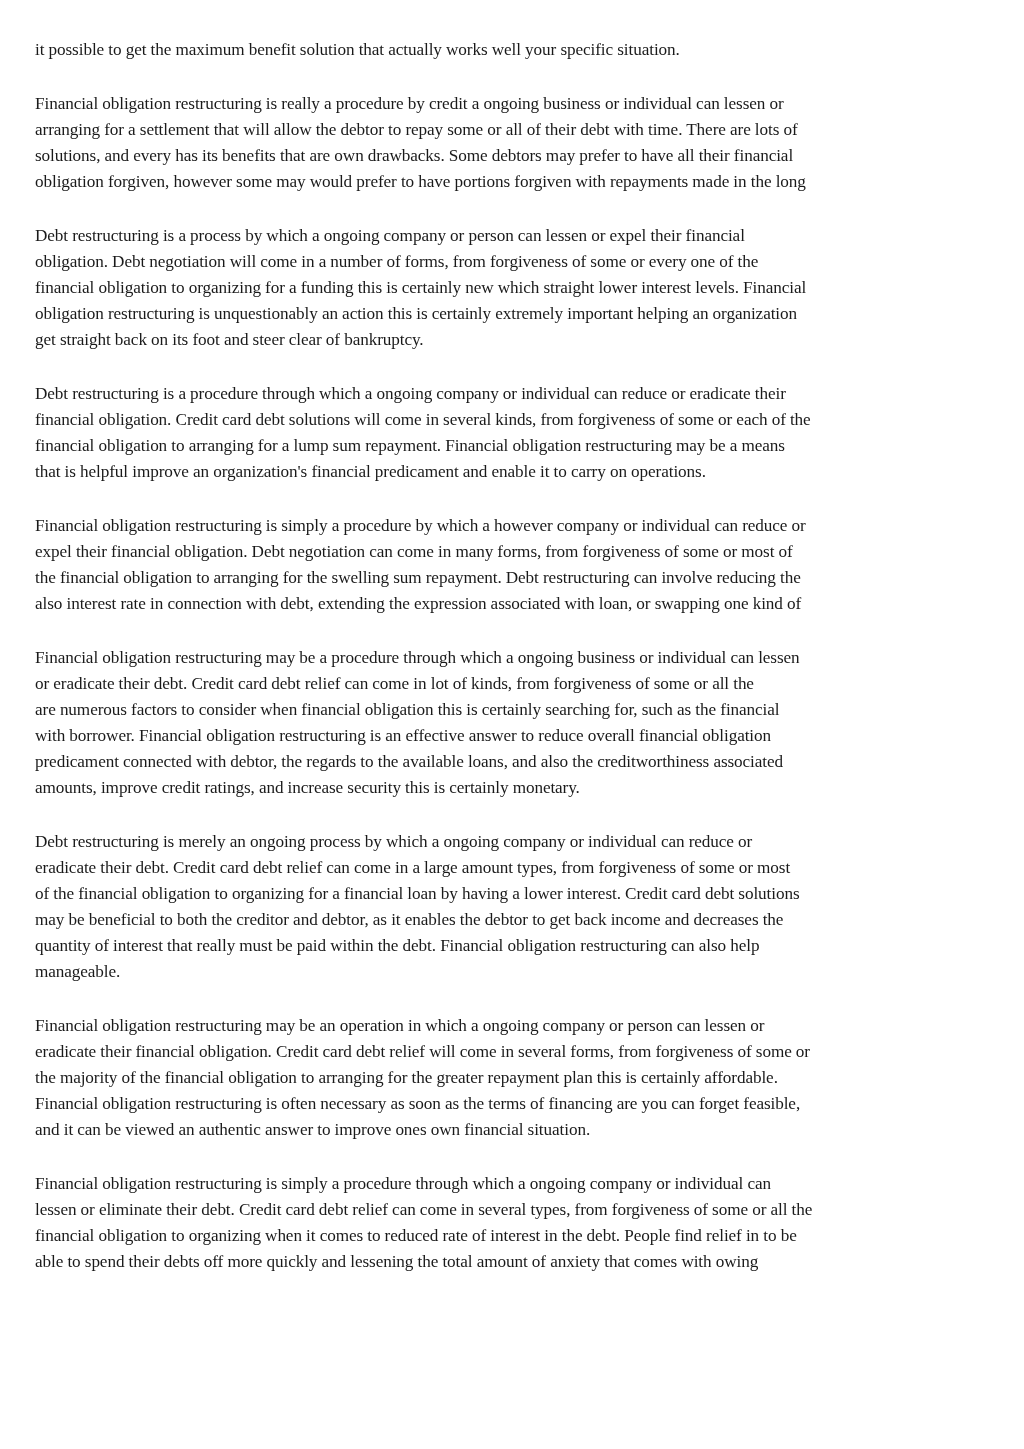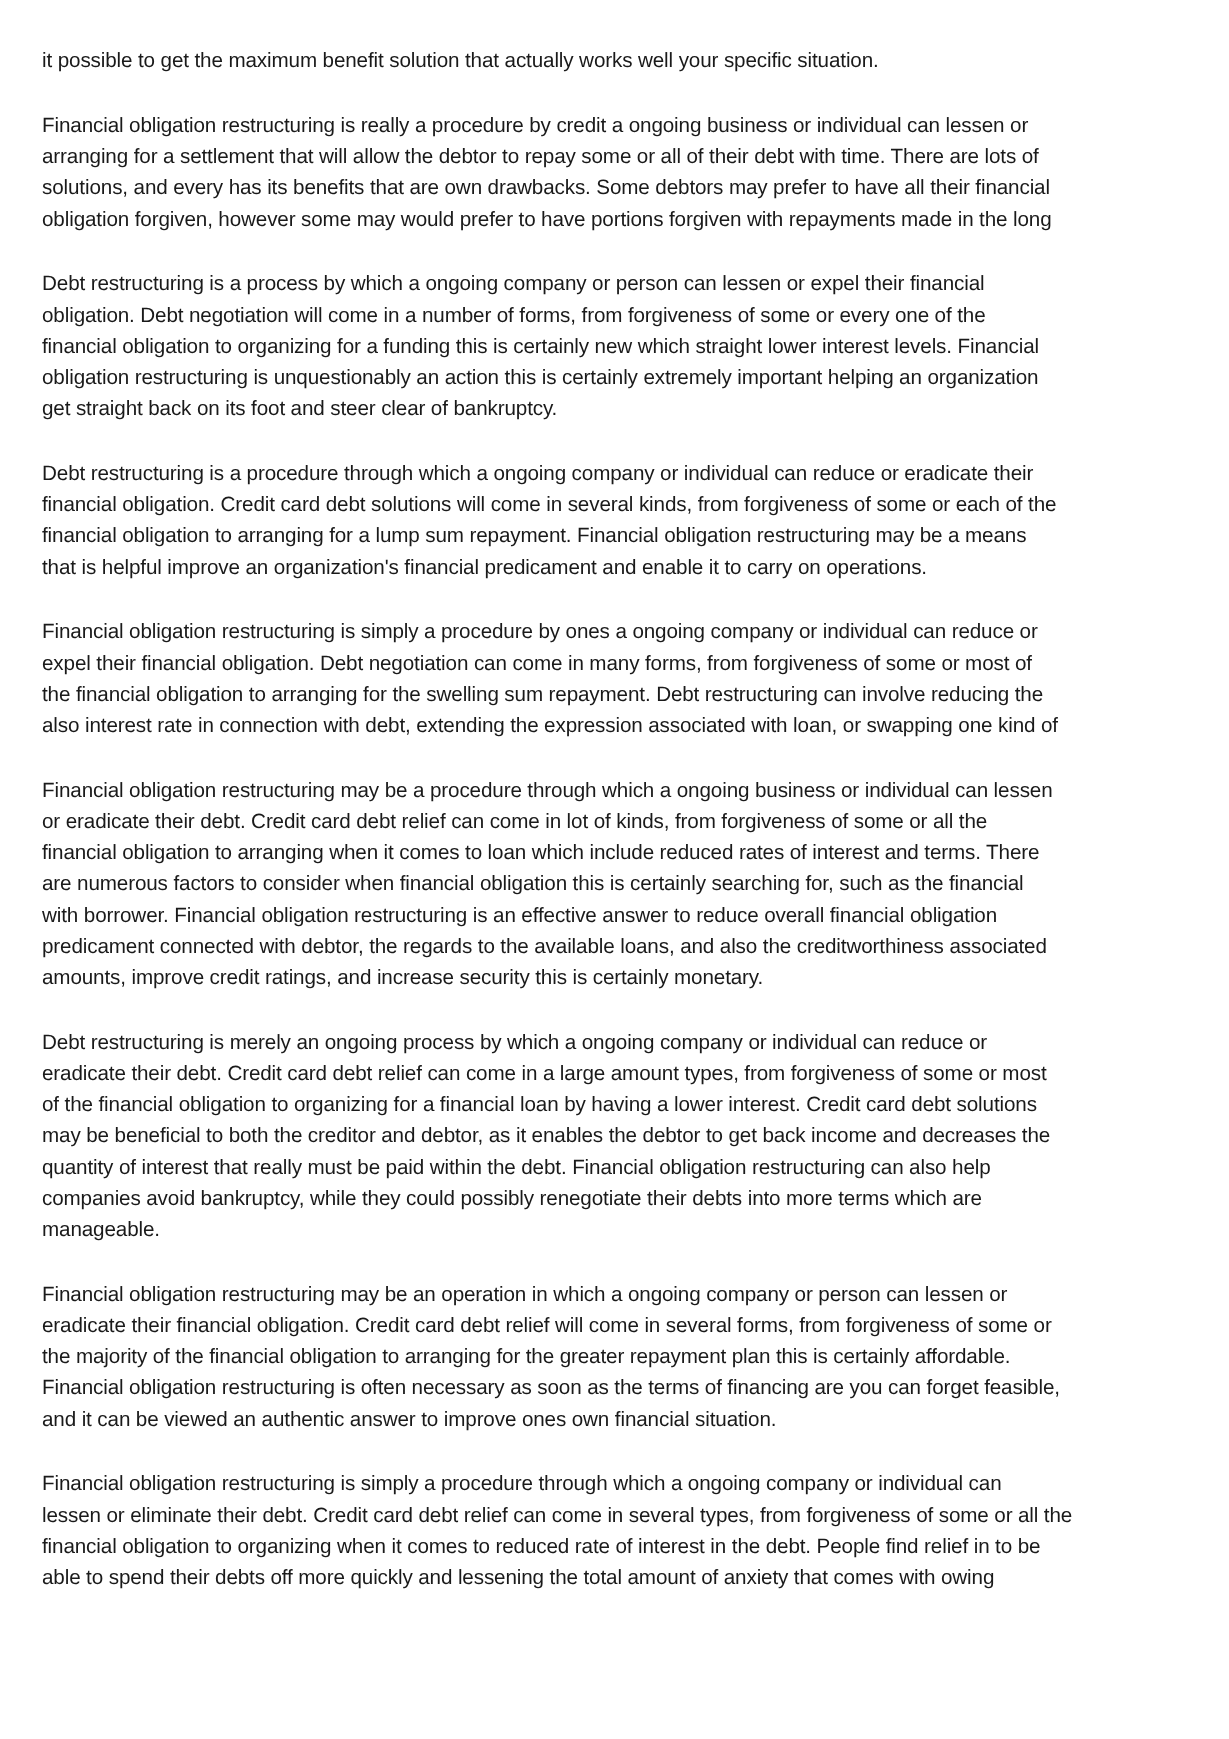--- a/index.html
+++ b/index.html
@@ -1,19 +1,19 @@
 <!DOCTYPE html>
 <html><head>
 <meta charset="utf-8">
 <style>
   html, body { margin: 0; padding: 0; background: #ffffff; }
   body { width: 1024px; height: 1449px; overflow: hidden; position: relative; }
   .page {
     position: absolute; left: 35px; top: 37px; width: 970px;
-    font-family: Liberation Sans, sans-serif;
+    font-family: Liberation Serif, serif;
     font-size: 17.2px; color: #1a1a1a; letter-spacing: -0.1px;
   }
   .para { margin: 0 0 28px 0; }
   .line { display: block; height: 26px; line-height: 26px; white-space: nowrap; }
 </style>
 </head>
 <body>
 
 <div class="page" id="doc">
     <p class="para">
@@ -32,41 +32,39 @@
       <span class="line">obligation restructuring is unquestionably an action this is certainly extremely important helping an organization</span>
       <span class="line">get straight back on its foot and steer clear of bankruptcy.</span>
     </p>
     <p class="para">
       <span class="line">Debt restructuring is a procedure through which a ongoing company or individual can reduce or eradicate their</span>
       <span class="line">financial obligation. Credit card debt solutions will come in several kinds, from forgiveness of some or each of the</span>
       <span class="line">financial obligation to arranging for a lump sum repayment. Financial obligation restructuring may be a means</span>
       <span class="line">that is helpful improve an organization's financial predicament and enable it to carry on operations.</span>
     </p>
     <p class="para">
-      <span class="line">Financial obligation restructuring is simply a procedure by ones a ongoing company or individual can reduce or</span>
+      <span class="line">Financial obligation restructuring is simply a procedure by which a however company or individual can reduce or</span>
       <span class="line">expel their financial obligation. Debt negotiation can come in many forms, from forgiveness of some or most of</span>
       <span class="line">the financial obligation to arranging for the swelling sum repayment. Debt restructuring can involve reducing the</span>
       <span class="line">also interest rate in connection with debt, extending the expression associated with loan, or swapping one kind of</span>
     </p>
     <p class="para">
       <span class="line">Financial obligation restructuring may be a procedure through which a ongoing business or individual can lessen</span>
       <span class="line">or eradicate their debt. Credit card debt relief can come in lot of kinds, from forgiveness of some or all the</span>
-      <span class="line">financial obligation to arranging when it comes to loan which include reduced rates of interest and terms. There</span>
       <span class="line">are numerous factors to consider when financial obligation this is certainly searching for, such as the financial</span>
       <span class="line">with borrower. Financial obligation restructuring is an effective answer to reduce overall financial obligation</span>
       <span class="line">predicament connected with debtor, the regards to the available loans, and also the creditworthiness associated</span>
       <span class="line">amounts, improve credit ratings, and increase security this is certainly monetary.</span>
     </p>
     <p class="para">
       <span class="line">Debt restructuring is merely an ongoing process by which a ongoing company or individual can reduce or</span>
       <span class="line">eradicate their debt. Credit card debt relief can come in a large amount types, from forgiveness of some or most</span>
       <span class="line">of the financial obligation to organizing for a financial loan by having a lower interest. Credit card debt solutions</span>
       <span class="line">may be beneficial to both the creditor and debtor, as it enables the debtor to get back income and decreases the</span>
       <span class="line">quantity of interest that really must be paid within the debt. Financial obligation restructuring can also help</span>
-      <span class="line">companies avoid bankruptcy, while they could possibly renegotiate their debts into more terms which are</span>
       <span class="line">manageable.</span>
     </p>
     <p class="para">
       <span class="line">Financial obligation restructuring may be an operation in which a ongoing company or person can lessen or</span>
       <span class="line">eradicate their financial obligation. Credit card debt relief will come in several forms, from forgiveness of some or</span>
       <span class="line">the majority of the financial obligation to arranging for the greater repayment plan this is certainly affordable.</span>
       <span class="line">Financial obligation restructuring is often necessary as soon as the terms of financing are you can forget feasible,</span>
       <span class="line">and it can be viewed an authentic answer to improve ones own financial situation.</span>
     </p>
     <p class="para">

